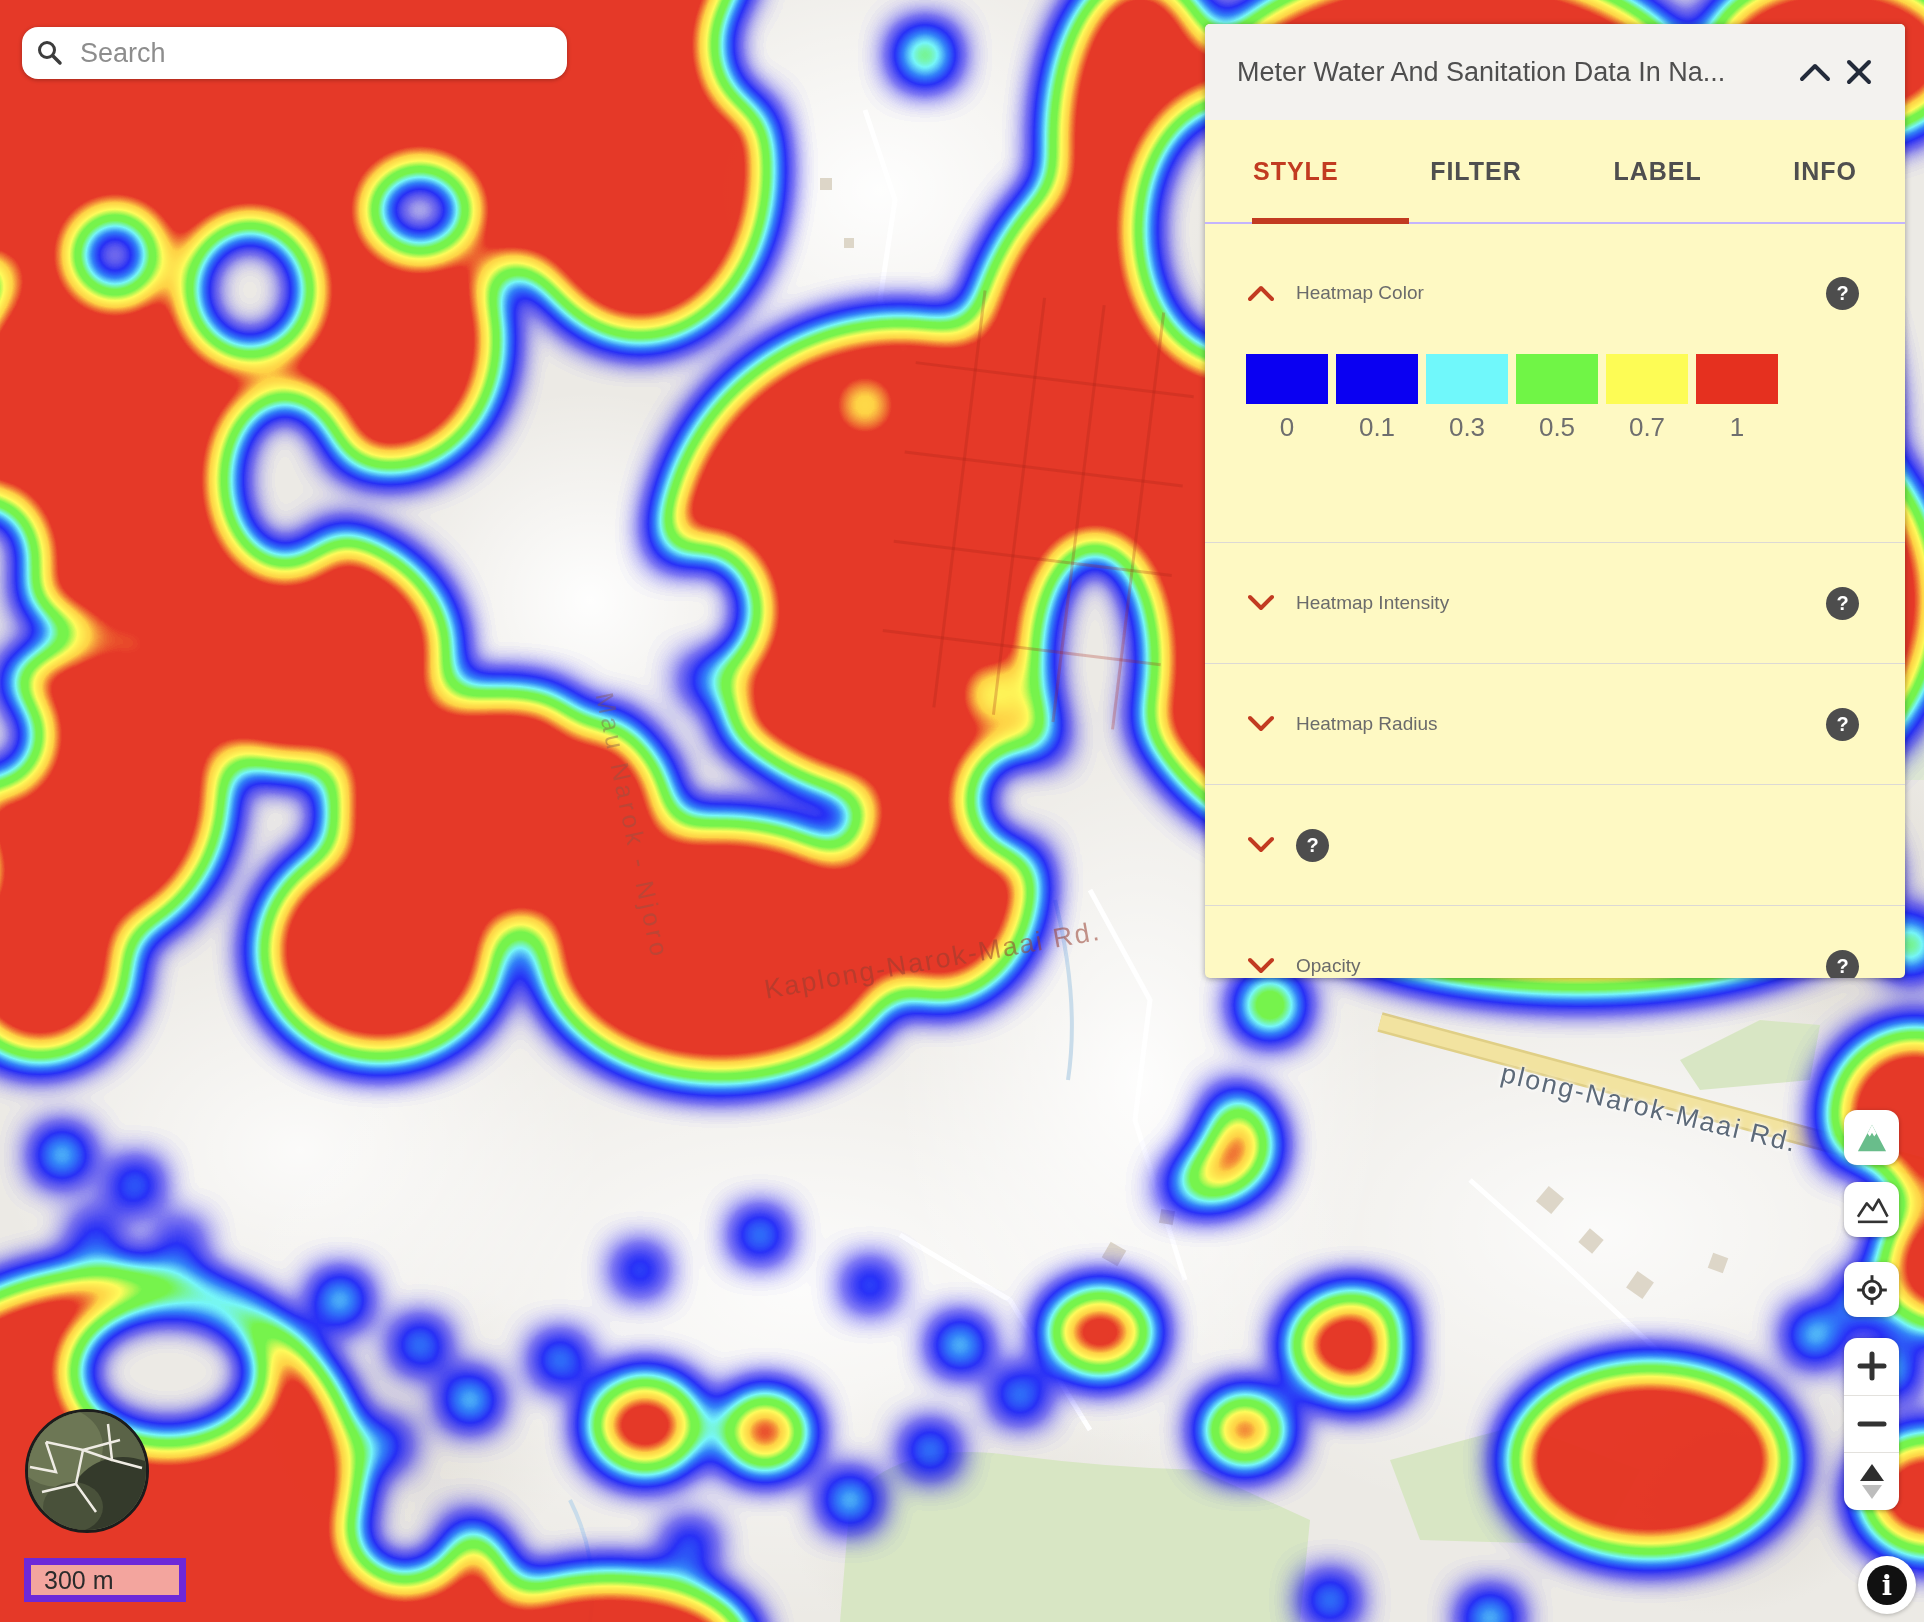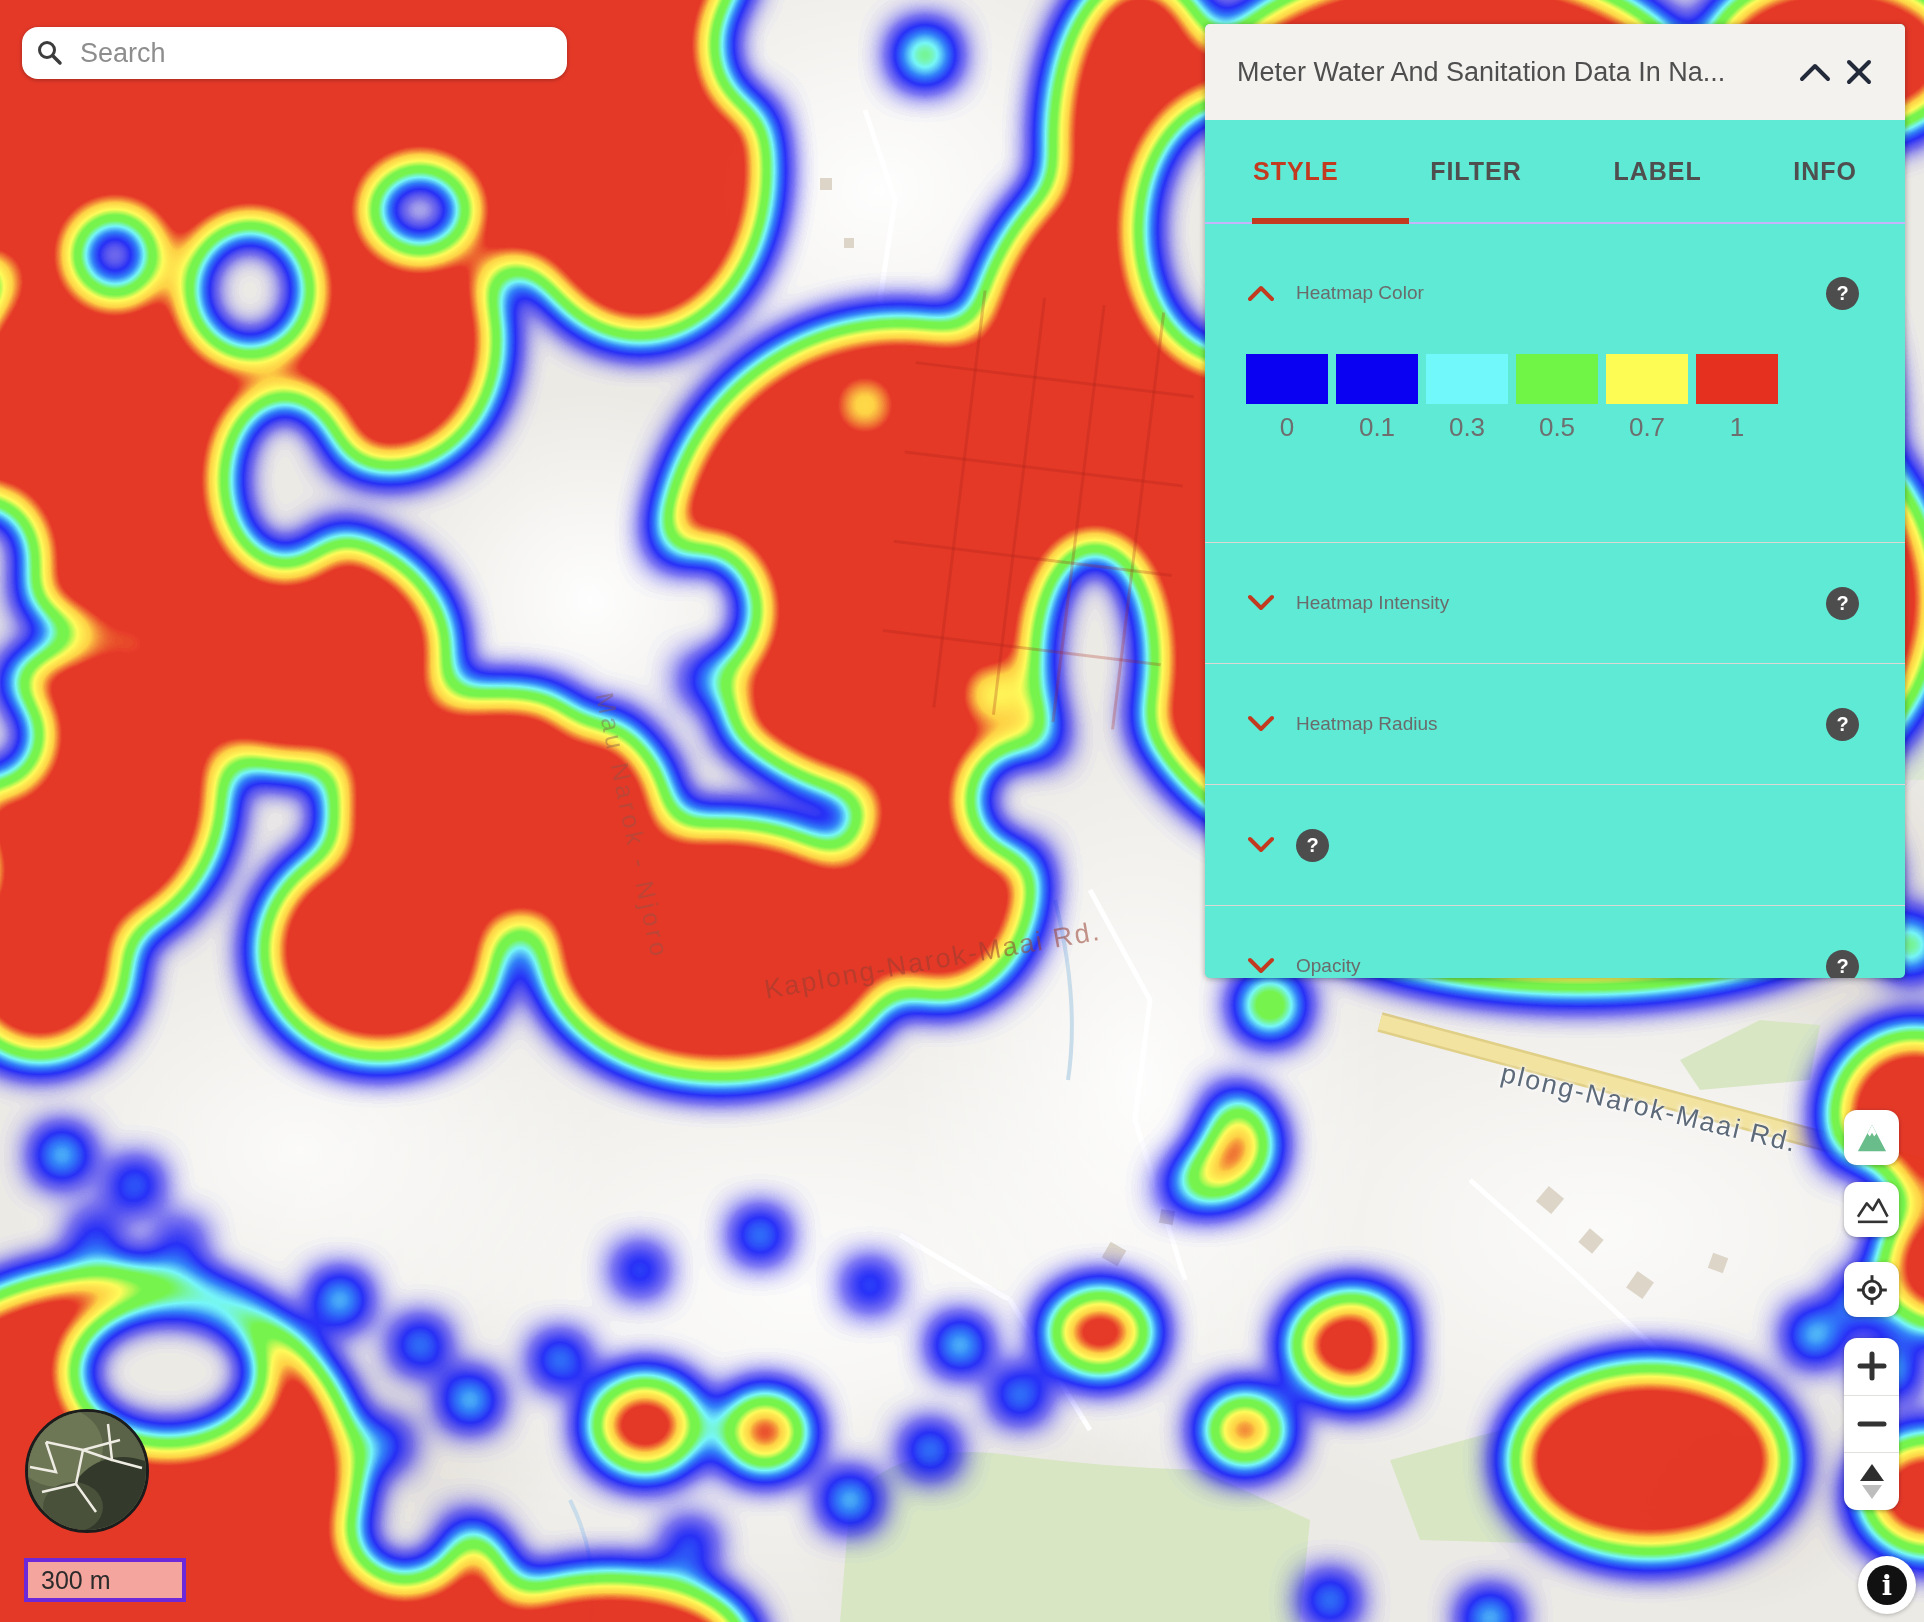--- a/index.html
+++ b/index.html
@@ -30,21 +30,21 @@
   .lbl-vert{left:618px;top:690px;transform:rotate(78deg);font-size:25px;letter-spacing:4px;
             color:rgba(130,85,72,.42);}
   
   .search{position:absolute;left:22px;top:27px;width:545px;height:52px;background:#fff;border-radius:16px;
           box-shadow:0 1px 4px rgba(0,0,0,.3);display:flex;align-items:center;padding:0 14px;box-sizing:border-box;}
   .search svg{flex:0 0 auto;margin-right:14px;}
   .search input{border:0;outline:none;flex:1;font-size:27px;color:#444;background:transparent;
                 font-family:"Liberation Sans",sans-serif;}
   .search input::placeholder{color:#8d8d8d;}
   
-  .panel{position:absolute;left:1205px;top:24px;width:700px;height:954px;background:#5eead4;border-radius:5px;
+  .panel{position:absolute;left:1205px;top:24px;width:700px;height:954px;background:#fef9c3;border-radius:5px;
          box-shadow:0 1px 6px rgba(0,0,0,.35);overflow:hidden;box-sizing:border-box;}
   .panel-header{height:96px;background:#f3f2ef;display:flex;align-items:center;padding:0 24px 0 32px;box-sizing:border-box;}
   .panel-title{flex:1;font-size:27px;color:#4e4e4e;white-space:nowrap;overflow:hidden;}
   .icon-btn{width:44px;height:44px;display:flex;align-items:center;justify-content:center;cursor:pointer;}
   .tabs{height:104px;display:flex;align-items:center;justify-content:space-between;padding:0 48px;
         border-bottom:2px solid #c4b5fd;position:relative;box-sizing:border-box;}
   .tab{font-size:25px;font-weight:700;letter-spacing:1px;color:#4f4f4f;cursor:pointer;}
   .tab.active{color:var(--accent);}
   .tab-underline{position:absolute;left:47px;bottom:-2px;width:157px;height:6px;background:var(--accent);}
   .section-color{height:266px;box-sizing:border-box;}
@@ -68,21 +68,21 @@
   .ctl-group{position:absolute;left:1844px;top:1338px;width:55px;height:172px;background:#fff;border-radius:13px;
              box-shadow:0 1px 4px rgba(0,0,0,.3);display:flex;flex-direction:column;overflow:hidden;}
   .ctl-cell{flex:1;display:flex;align-items:center;justify-content:center;cursor:pointer;}
   .ctl-cell + .ctl-cell{border-top:1px solid #e3e1dd;}
   .tiltcell{flex-direction:column;gap:4px;}
   .tri-up{width:0;height:0;border-left:12px solid transparent;border-right:12px solid transparent;border-bottom:17px solid #2e2e2e;}
   .tri-down{width:0;height:0;border-left:10px solid transparent;border-right:10px solid transparent;border-top:14px solid #bdbdbd;}
   
   .minimap{position:absolute;left:25px;top:1409px;width:118px;height:118px;border-radius:50%;
            border:3px solid #1c1c1c;overflow:hidden;cursor:pointer;background:#5a6347;}
-  .scalebar{position:absolute;left:24px;top:1558px;width:162px;height:44px;border:4px solid #6d28d9;
+  .scalebar{position:absolute;left:24px;top:1558px;width:162px;height:44px;border:7px solid #6d28d9;
             background:rgba(255,255,255,.55);display:flex;align-items:center;padding-left:13px;
             box-sizing:border-box;font-size:25px;color:#2b2b2b;}
   .info-btn{position:absolute;left:1858px;top:1556px;width:58px;height:58px;border-radius:50%;background:#fff;
             box-shadow:0 1px 4px rgba(0,0,0,.25);display:flex;align-items:center;justify-content:center;cursor:pointer;}
   .info-inner{width:40px;height:40px;border-radius:50%;background:#111;color:#fff;display:flex;align-items:center;
               justify-content:center;font-size:27px;font-weight:700;font-family:"DejaVu Serif",serif;}
 </style>
 </head>
 <body>
 

